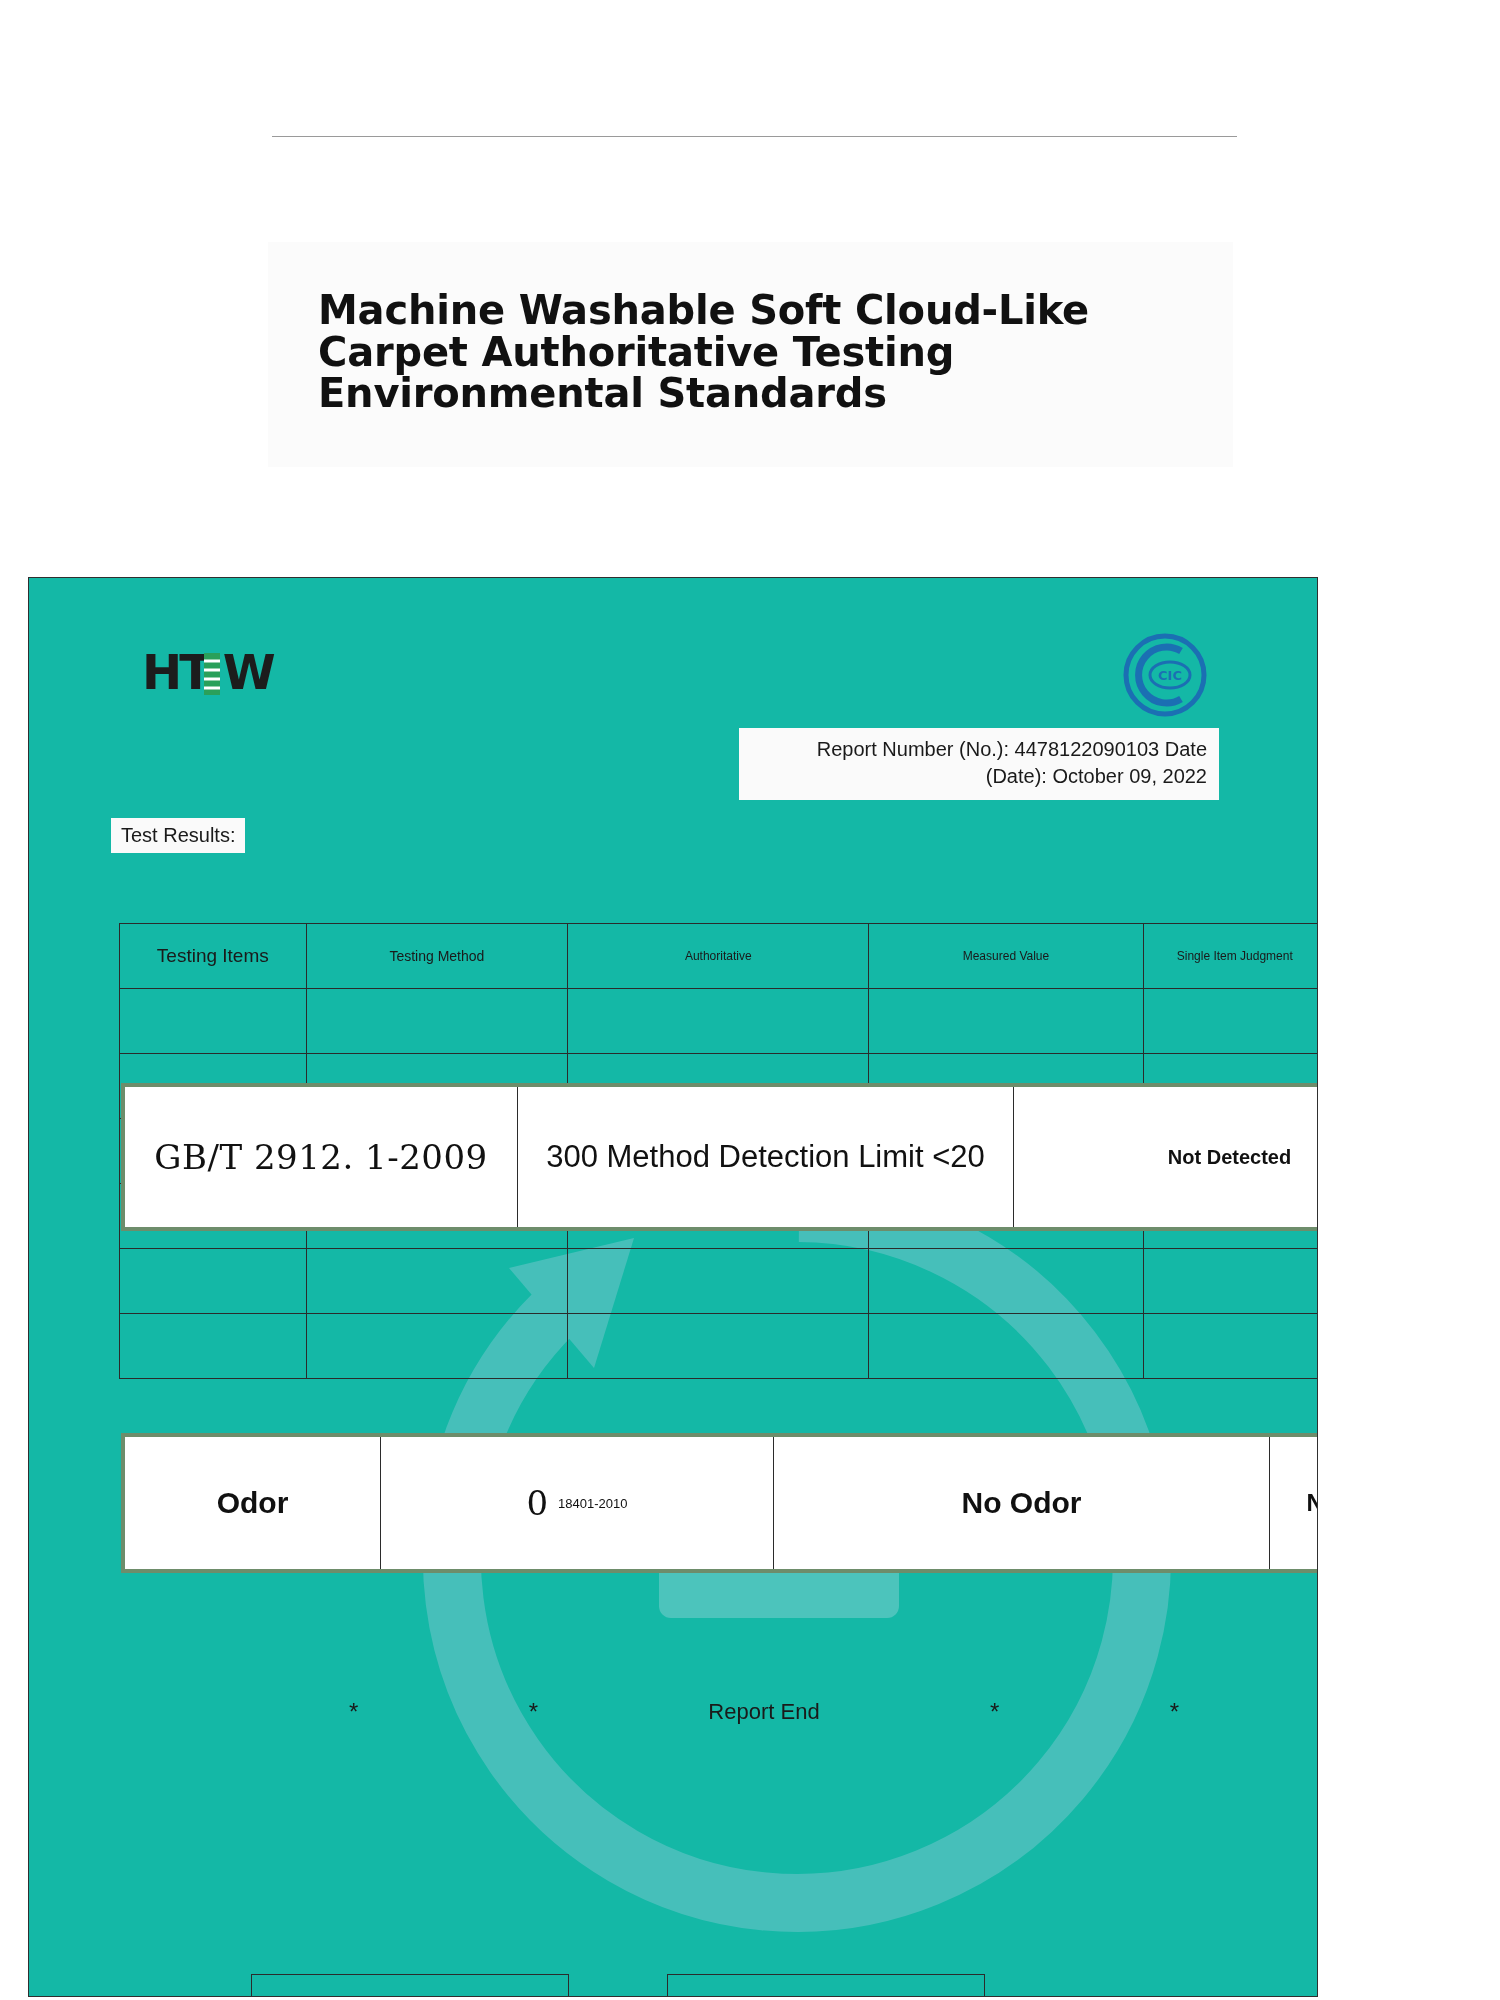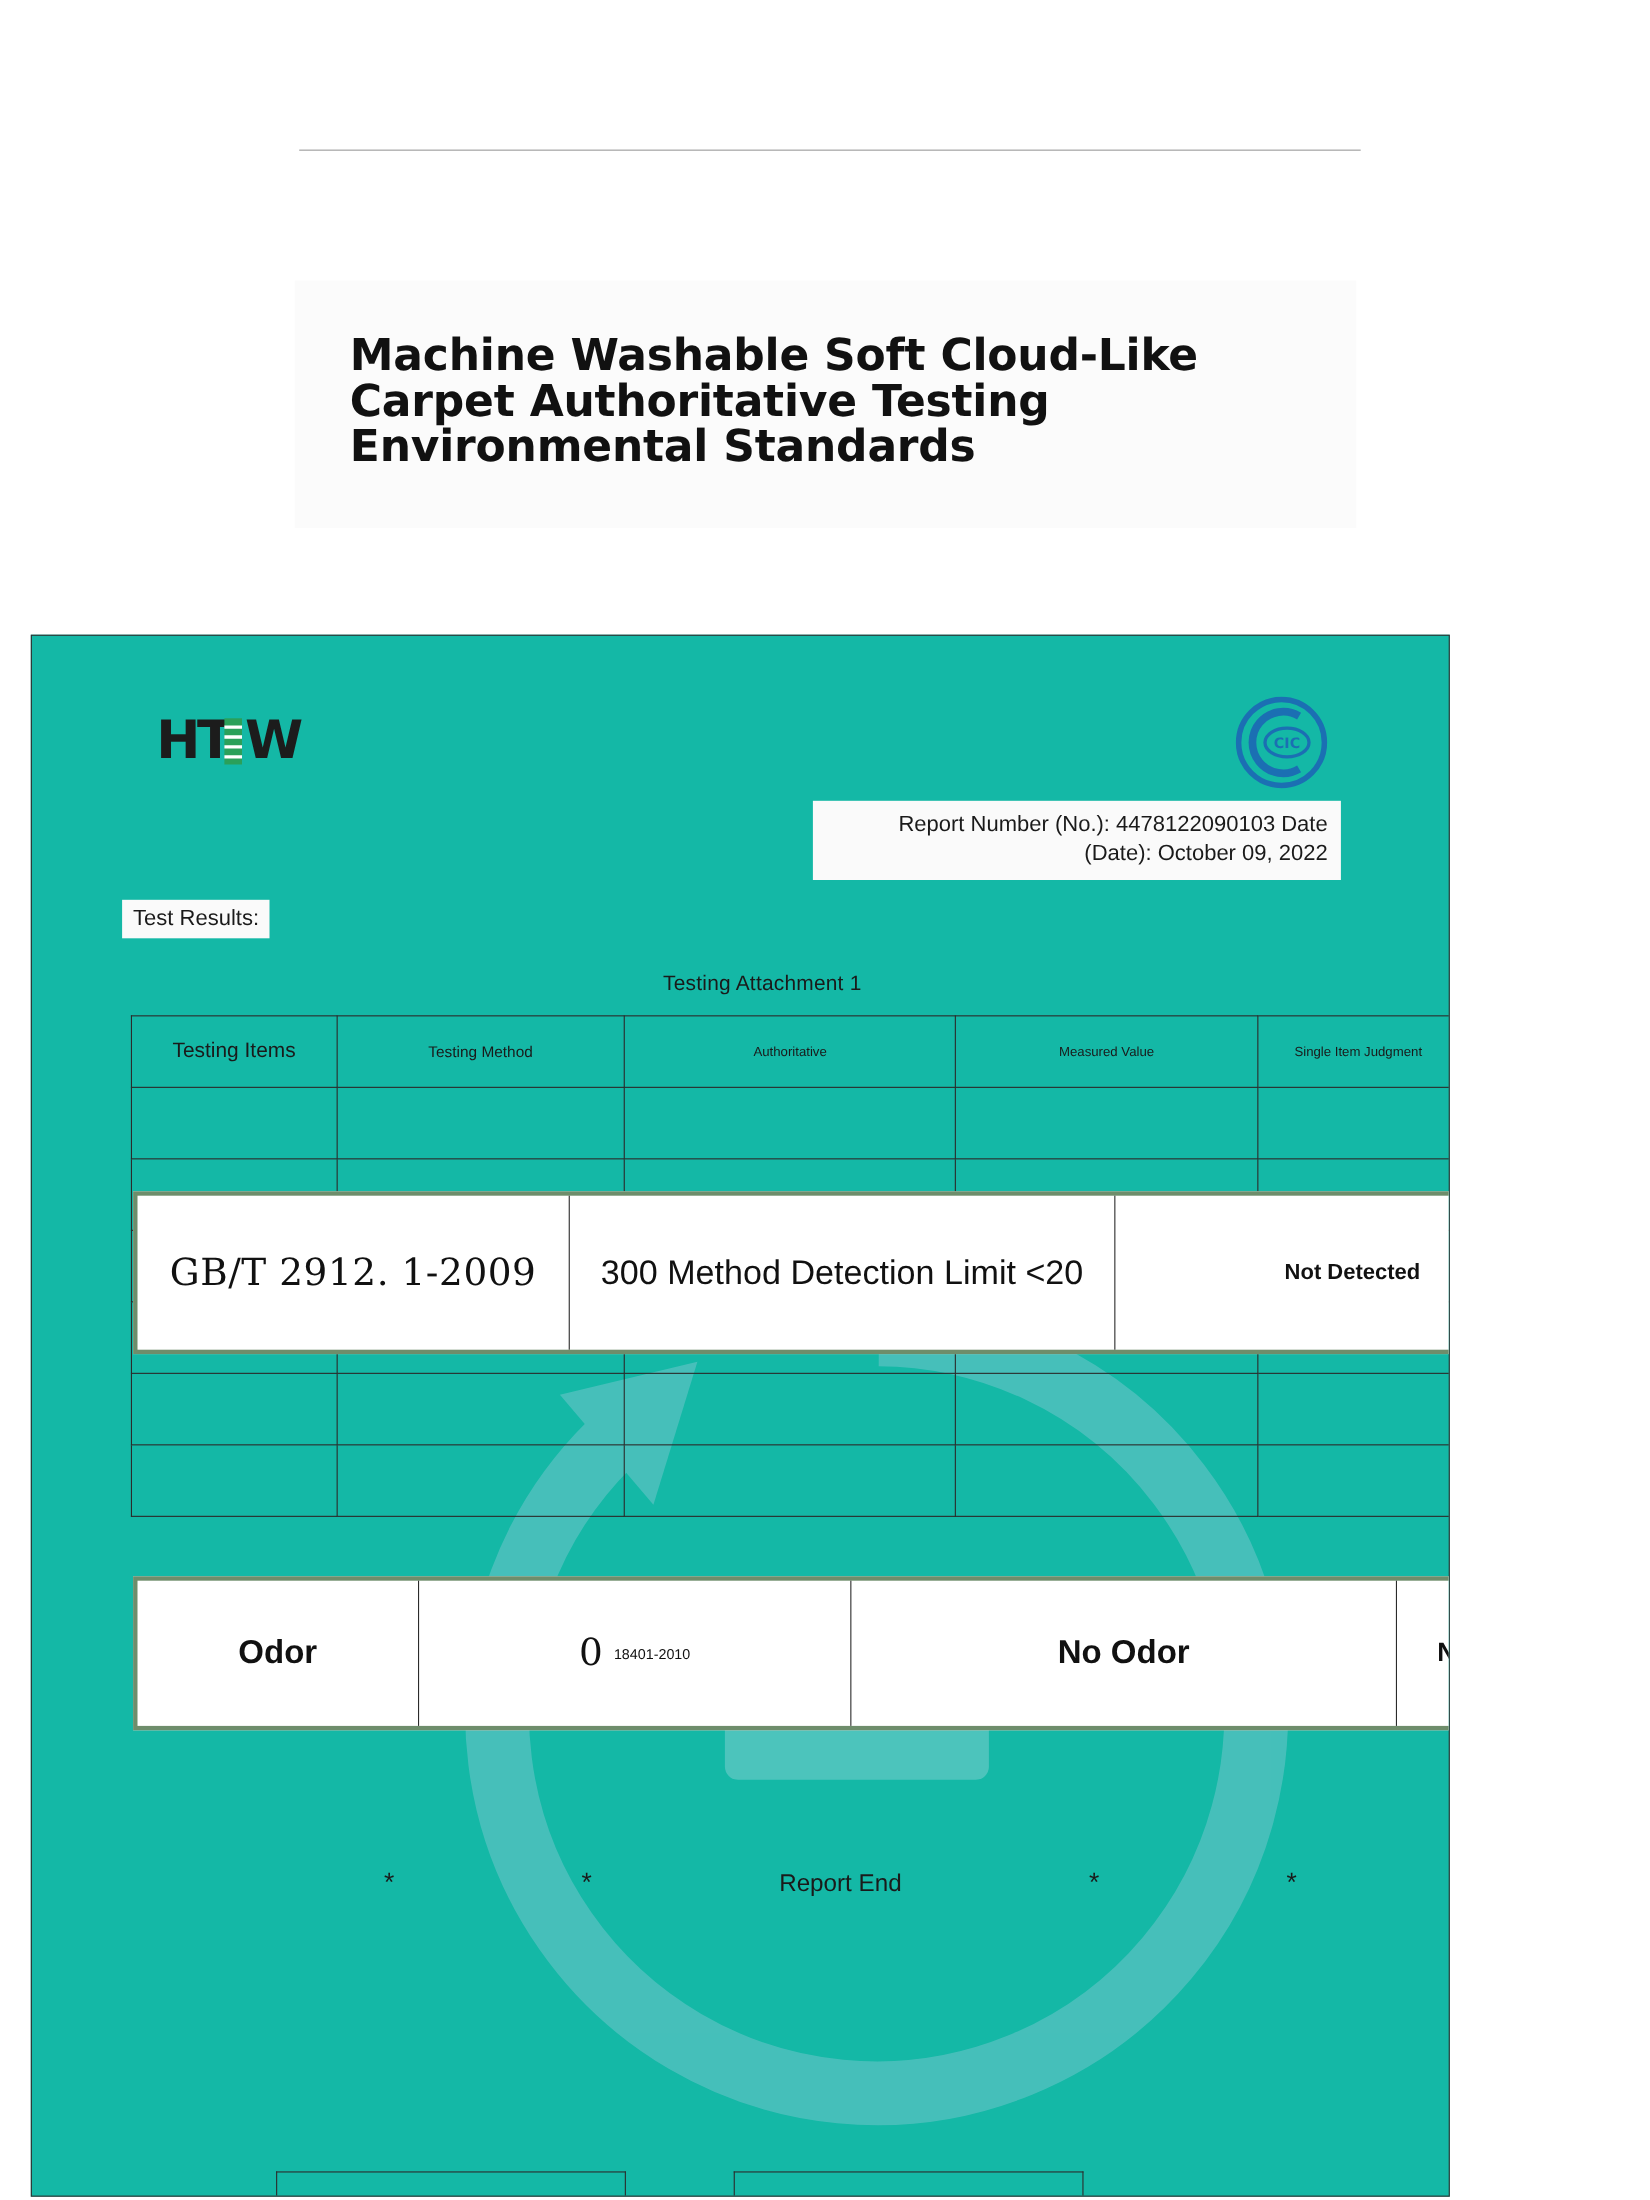--- a/index.html
+++ b/index.html
@@ -23,21 +23,21 @@
     top: 136px;
     width: 965px;
     height: 1px;
     background: #9a9a9a;
   }
 
   
   .heading {
     position: absolute;
     left: 268px;
-    top: 255px;
+    top: 242px;
     width: 965px;
     background: #fbfbfb;
     padding: 48px 0 52px 0;
     box-sizing: border-box;
   }
   .heading h1 {
     margin: 0;
     padding: 0 50px;
     font-size: 40px;
     line-height: 1.04;
@@ -346,21 +346,20 @@
       <path d="M 58 18 A 28 28 0 1 0 58 66" fill="none" stroke="#1b6fb3" stroke-width="7"></path>
       <ellipse cx="47" cy="42" rx="20" ry="13" fill="none" stroke="#1b6fb3" stroke-width="3"></ellipse>
       <text x="47" y="47" text-anchor="middle" font-family="DejaVu Sans, sans-serif" font-size="13" font-weight="bold" fill="#1b6fb3">CIC</text>
     </svg>
   </div>
 
   <div class="report-meta">Report Number (No.): 4478122090103 Date (Date): October 09, 2022</div>
 
   <div class="test-results-label">Test Results:</div>
 
-  <div class="attachment-title">Testing Attachment 1</div>
 
   <div class="tbl-wrap">
     <table class="results">
       <tbody>
           <tr class="hdr">
         <td class="c1 h-lg">Testing Items</td>
         <td class="c2 h-md">Testing Method</td>
         <td class="c3 h-sm">Authoritative</td>
         <td class="c4 h-sm">Measured Value</td>
         <td class="c5 h-sm">Single Item Judgment</td>

